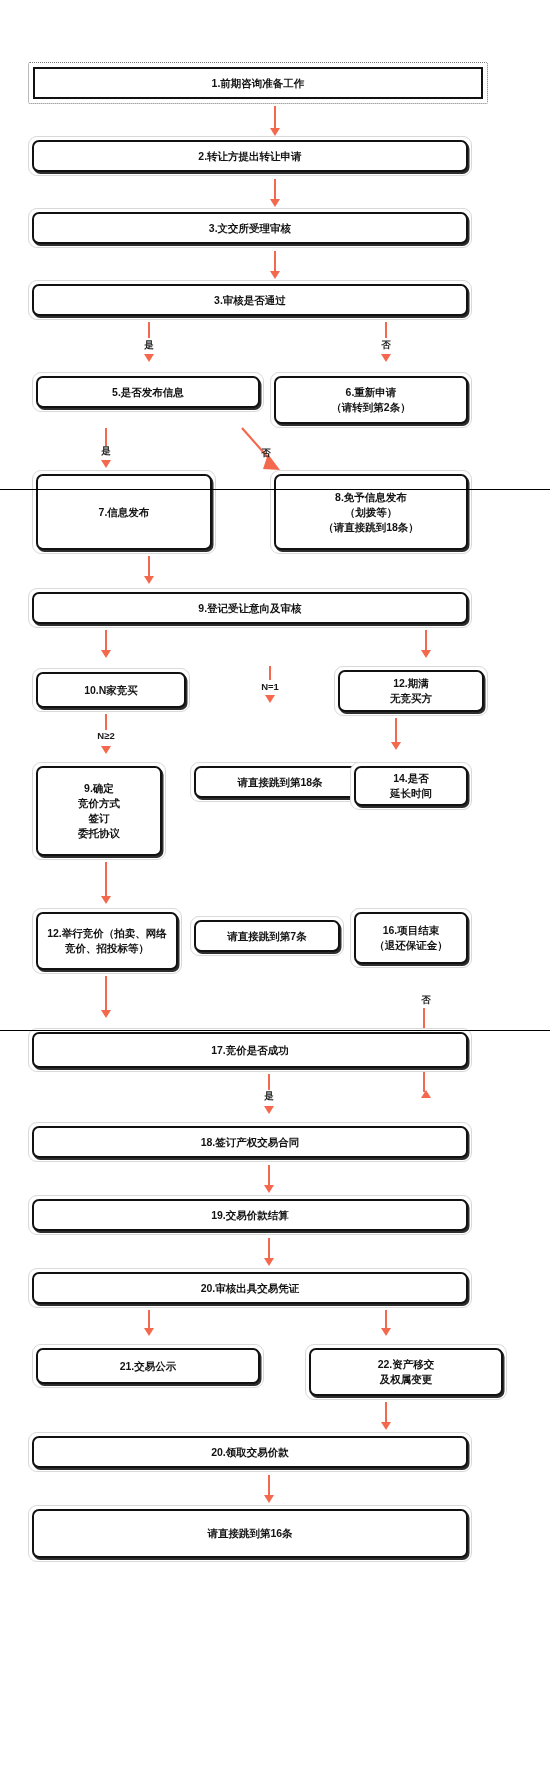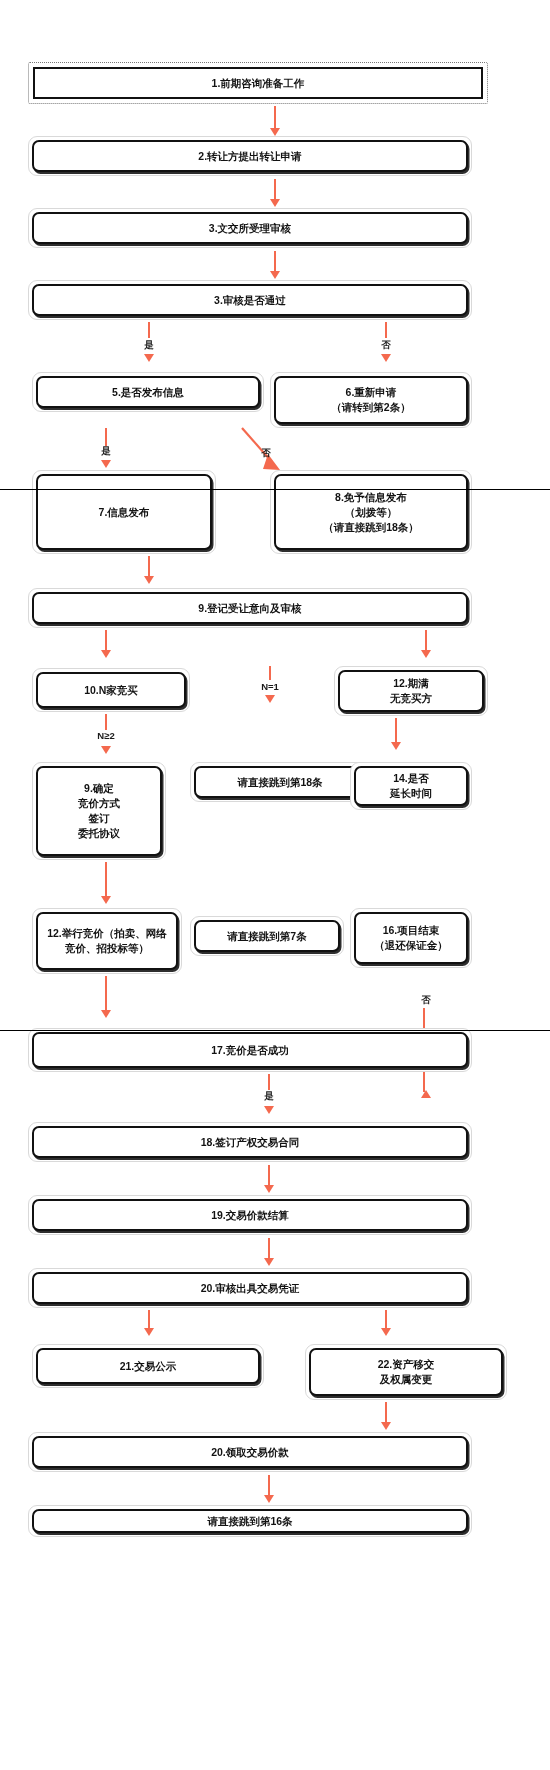--- a/index.html
+++ b/index.html
@@ -361,17 +361,17 @@
 
 <div class="node" style="left:28px; top:1432px; width:444px; height:40px;">
   <div class="inner">
     <div class="ln">20.领取交易价款</div>
   </div>
 </div>
 
 <div class="vline" style="left:268px; top:1475px; height:22px;"></div>
 <div class="arrowhead-down" style="left:263.5px; top:1495px;"></div>
 
-<div class="node" style="left:28px; top:1505px; width:444px; height:32px;">
+<div class="node" style="left:28px; top:1505px; width:444px; height:57px;">
   <div class="inner">
     <div class="ln">请直接跳到第16条</div>
   </div>
 </div>
 
 </body></html>

